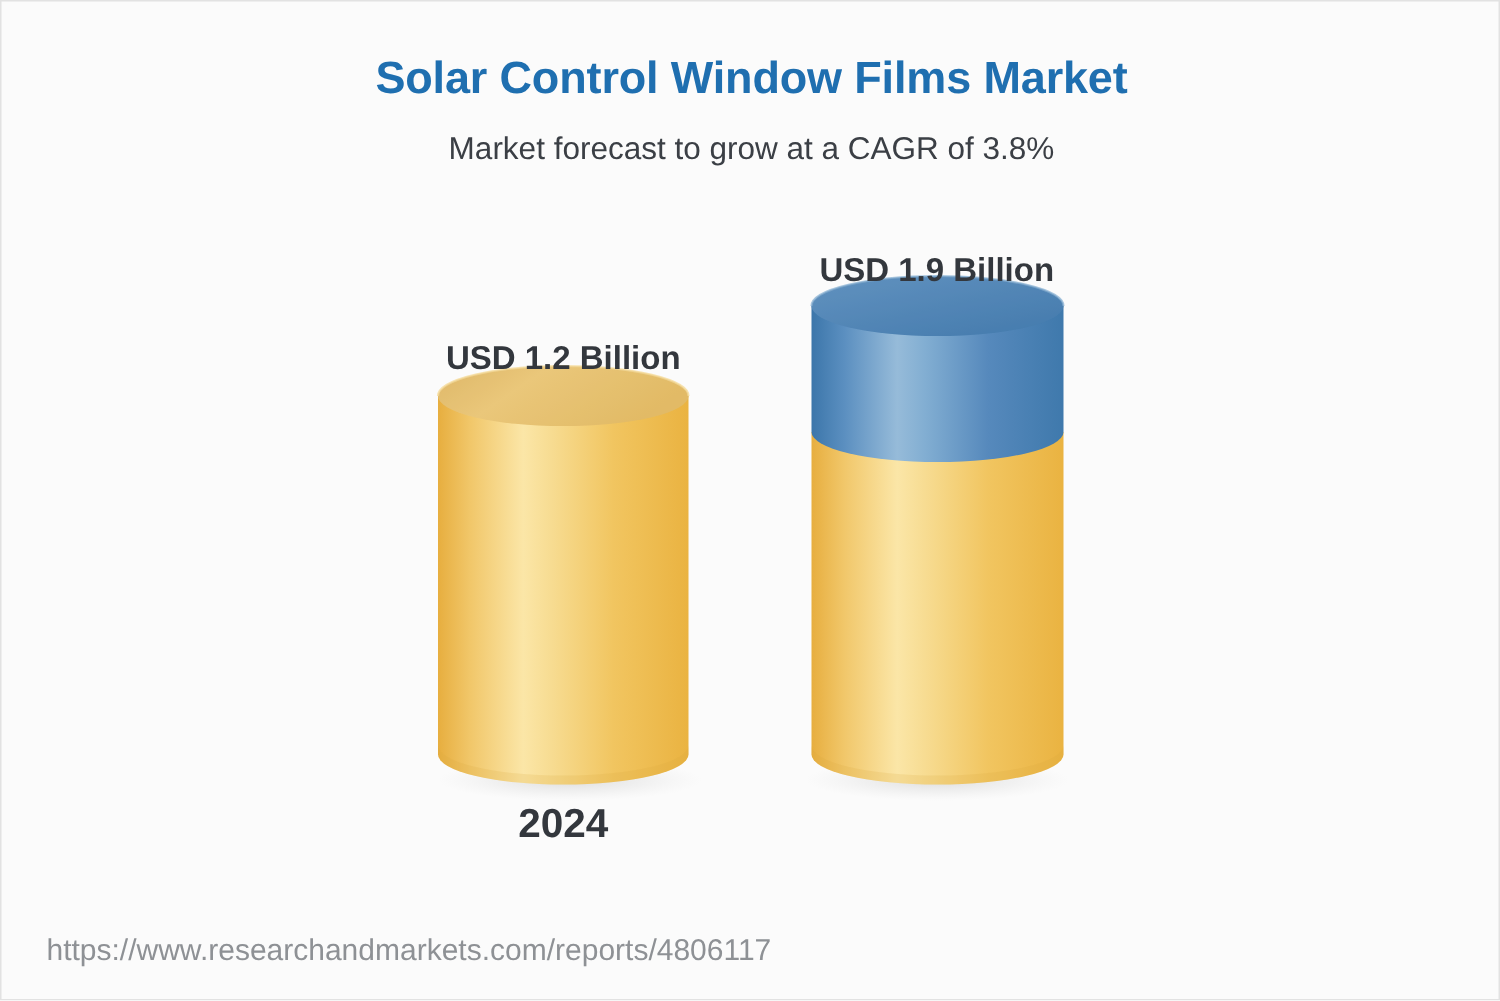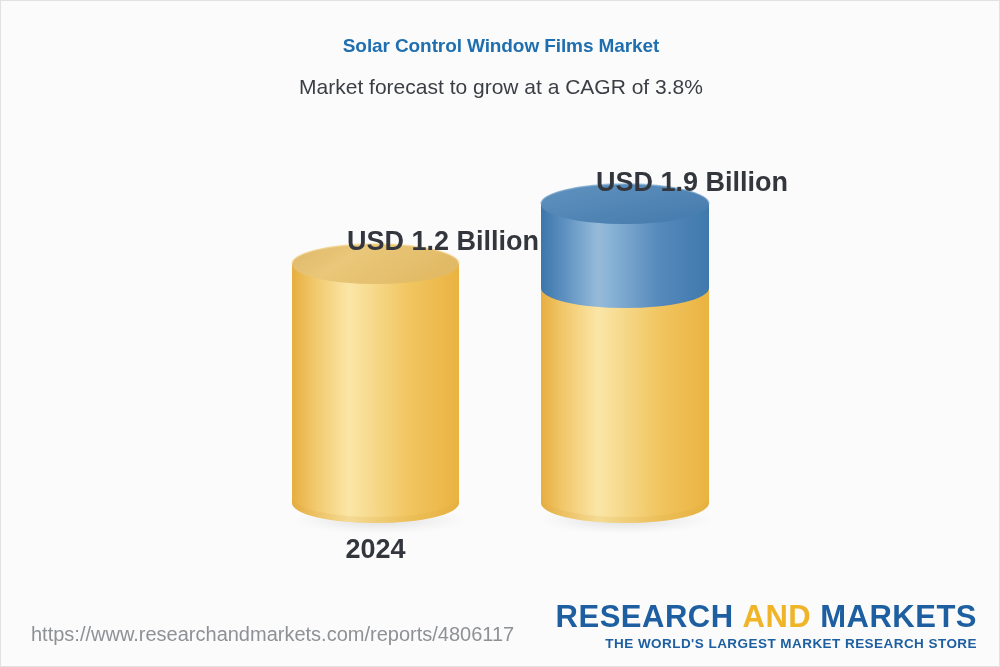--- a/index.html
+++ b/index.html
@@ -24,21 +24,21 @@
 
   
   .header {
     position: absolute;
     top: 34px;
     left: 0;
     width: 1000px;
     text-align: center;
   }
   .chart-title {
-    font-size: 19px;
+    font-size: 30px;
     font-weight: bold;
     color: #1f6fb0;
     letter-spacing: -0.1px;
     line-height: 1.2;
   }
   .chart-subtitle {
     margin-top: 16px;
     font-size: 21px;
     font-weight: normal;
     color: #3b3f45;
@@ -57,22 +57,22 @@
   .cyl {
     position: absolute;
   }
   .cyl svg {
     display: block;
     overflow: visible;
   }
 
   .value-label {
     position: absolute;
-    text-align: right;
-    font-size: 27px;
+    text-align: center;
+    font-size: 22px;
     font-weight: bold;
     color: #33373d;
     white-space: nowrap;
   }
 
   .cat-label {
     position: absolute;
     text-align: center;
     font-size: 27px;
     font-weight: bold;
@@ -212,18 +212,14 @@
       </svg>
     </div>
 
     <div class="value-label" style="left:460px; top:166px; width:327px;">USD 1.9 Billion</div>
 
 
   </div>
 
   <div class="footer-url">https://www.researchandmarkets.com/reports/4806117</div>
 
-  <div class="brand">
-    <div class="brand-main"><span class="w-blue">RESEARCH</span><span class="w-gold" style="margin:0 9px;">AND</span><span class="w-blue">MARKETS</span></div>
-    <div class="brand-tag">THE WORLD'S LARGEST MARKET RESEARCH STORE</div>
-  </div>
 
 </div>
 
 </body></html>

